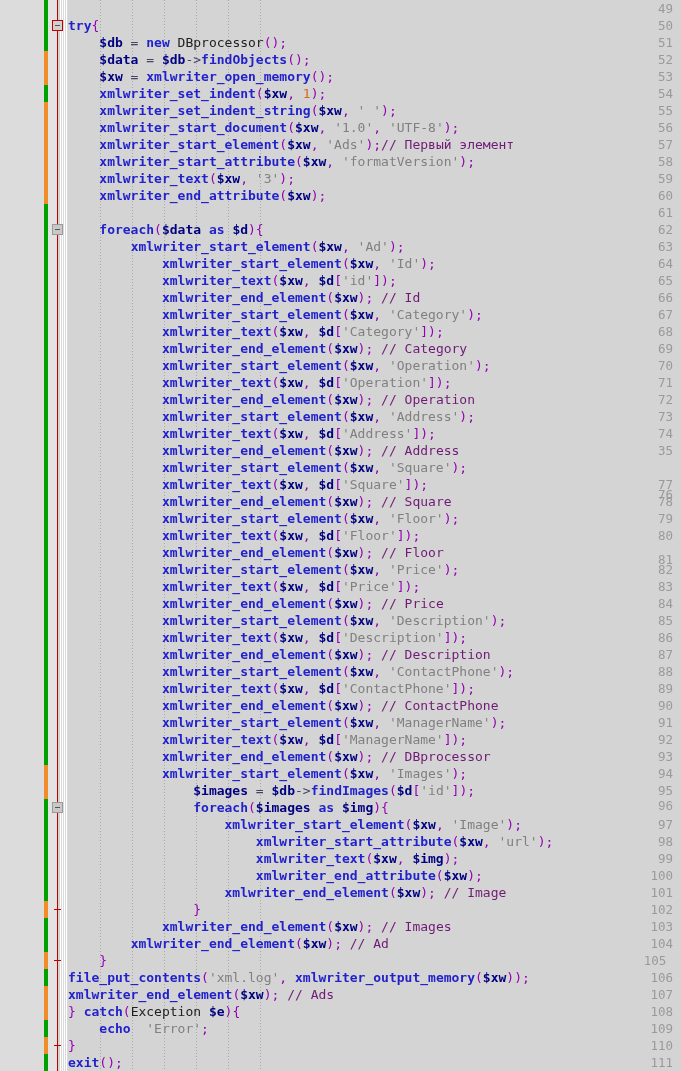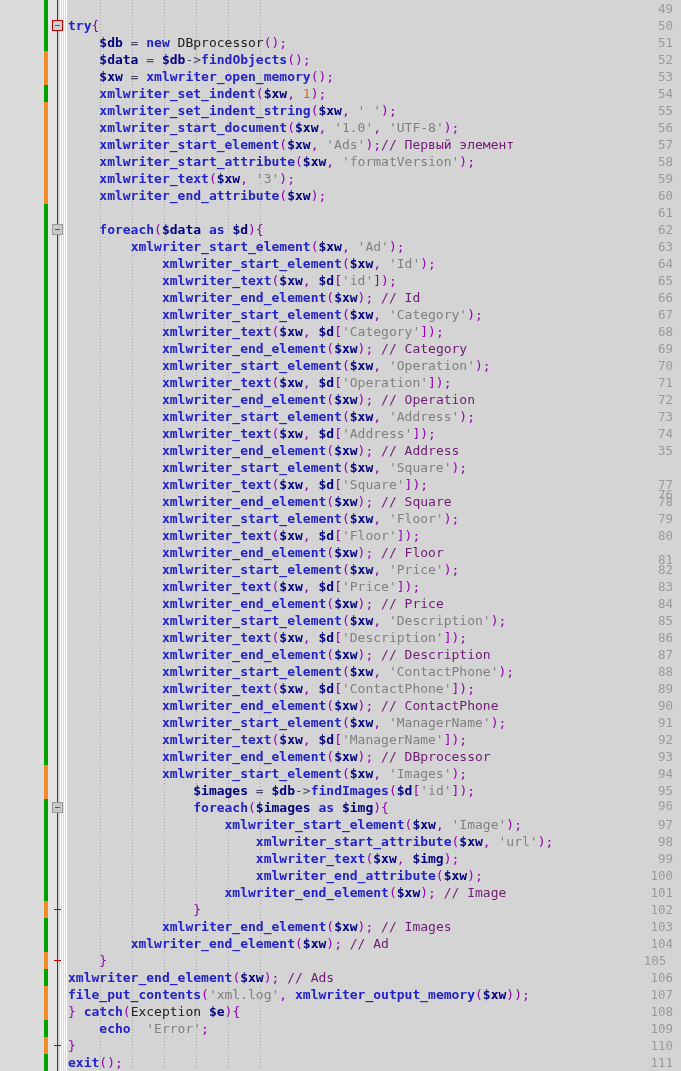--- a/index.html
+++ b/index.html
@@ -226,21 +226,21 @@
       <div class="line"><span class="pl">                </span><span class="kw">foreach</span><span class="pn">(</span><span class="var">$images</span><span class="pl"> </span><span class="kw">as</span><span class="pl"> </span><span class="var">$img</span><span class="pn">){</span></div>
       <div class="line"><span class="pl">                    </span><span class="fn">xmlwriter_start_element</span><span class="pn">(</span><span class="var">$xw</span><span class="pn">, </span><span class="str">'Image'</span><span class="pn">);</span></div>
       <div class="line"><span class="pl">                        </span><span class="fn">xmlwriter_start_attribute</span><span class="pn">(</span><span class="var">$xw</span><span class="pn">, </span><span class="str">'url'</span><span class="pn">);</span></div>
       <div class="line"><span class="pl">                        </span><span class="fn">xmlwriter_text</span><span class="pn">(</span><span class="var">$xw</span><span class="pn">, </span><span class="var">$img</span><span class="pn">);</span></div>
       <div class="line"><span class="pl">                        </span><span class="fn">xmlwriter_end_attribute</span><span class="pn">(</span><span class="var">$xw</span><span class="pn">);</span></div>
       <div class="line"><span class="pl">                    </span><span class="fn">xmlwriter_end_element</span><span class="pn">(</span><span class="var">$xw</span><span class="pn">); </span><span class="cmt">// Image</span></div>
       <div class="line"><span class="pl">                </span><span class="pn">}</span></div>
       <div class="line"><span class="pl">            </span><span class="fn">xmlwriter_end_element</span><span class="pn">(</span><span class="var">$xw</span><span class="pn">); </span><span class="cmt">// Images</span></div>
       <div class="line"><span class="pl">        </span><span class="fn">xmlwriter_end_element</span><span class="pn">(</span><span class="var">$xw</span><span class="pn">); </span><span class="cmt">// Ad</span></div>
       <div class="line"><span class="pl">    </span><span class="pn">}</span></div>
+      <div class="line"><span class="fn">file_put_contents</span><span class="pn">(</span><span class="str">'xml.log'</span><span class="pn">, </span><span class="fn">xmlwriter_output_memory</span><span class="pn">(</span><span class="var">$xw</span><span class="pn">));</span></div>
       <div class="line"><span class="fn">xmlwriter_end_element</span><span class="pn">(</span><span class="var">$xw</span><span class="pn">); </span><span class="cmt">// Ads</span></div>
-      <div class="line"><span class="fn">file_put_contents</span><span class="pn">(</span><span class="str">'xml.log'</span><span class="pn">, </span><span class="fn">xmlwriter_output_memory</span><span class="pn">(</span><span class="var">$xw</span><span class="pn">));</span></div>
       <div class="line"><span class="pn">}</span><span class="pl"> </span><span class="kw">catch</span><span class="pn">(</span><span class="cls">Exception</span><span class="pl"> </span><span class="var">$e</span><span class="pn">){</span></div>
       <div class="line"><span class="pl">    </span><span class="kw">echo</span><span class="pl">  </span><span class="str">'Error'</span><span class="pn">;</span></div>
       <div class="line"><span class="pn">}</span></div>
       <div class="line"><span class="kw">exit</span><span class="pn">();</span></div>
     </div>
 
 </div>
 
 </body></html>

